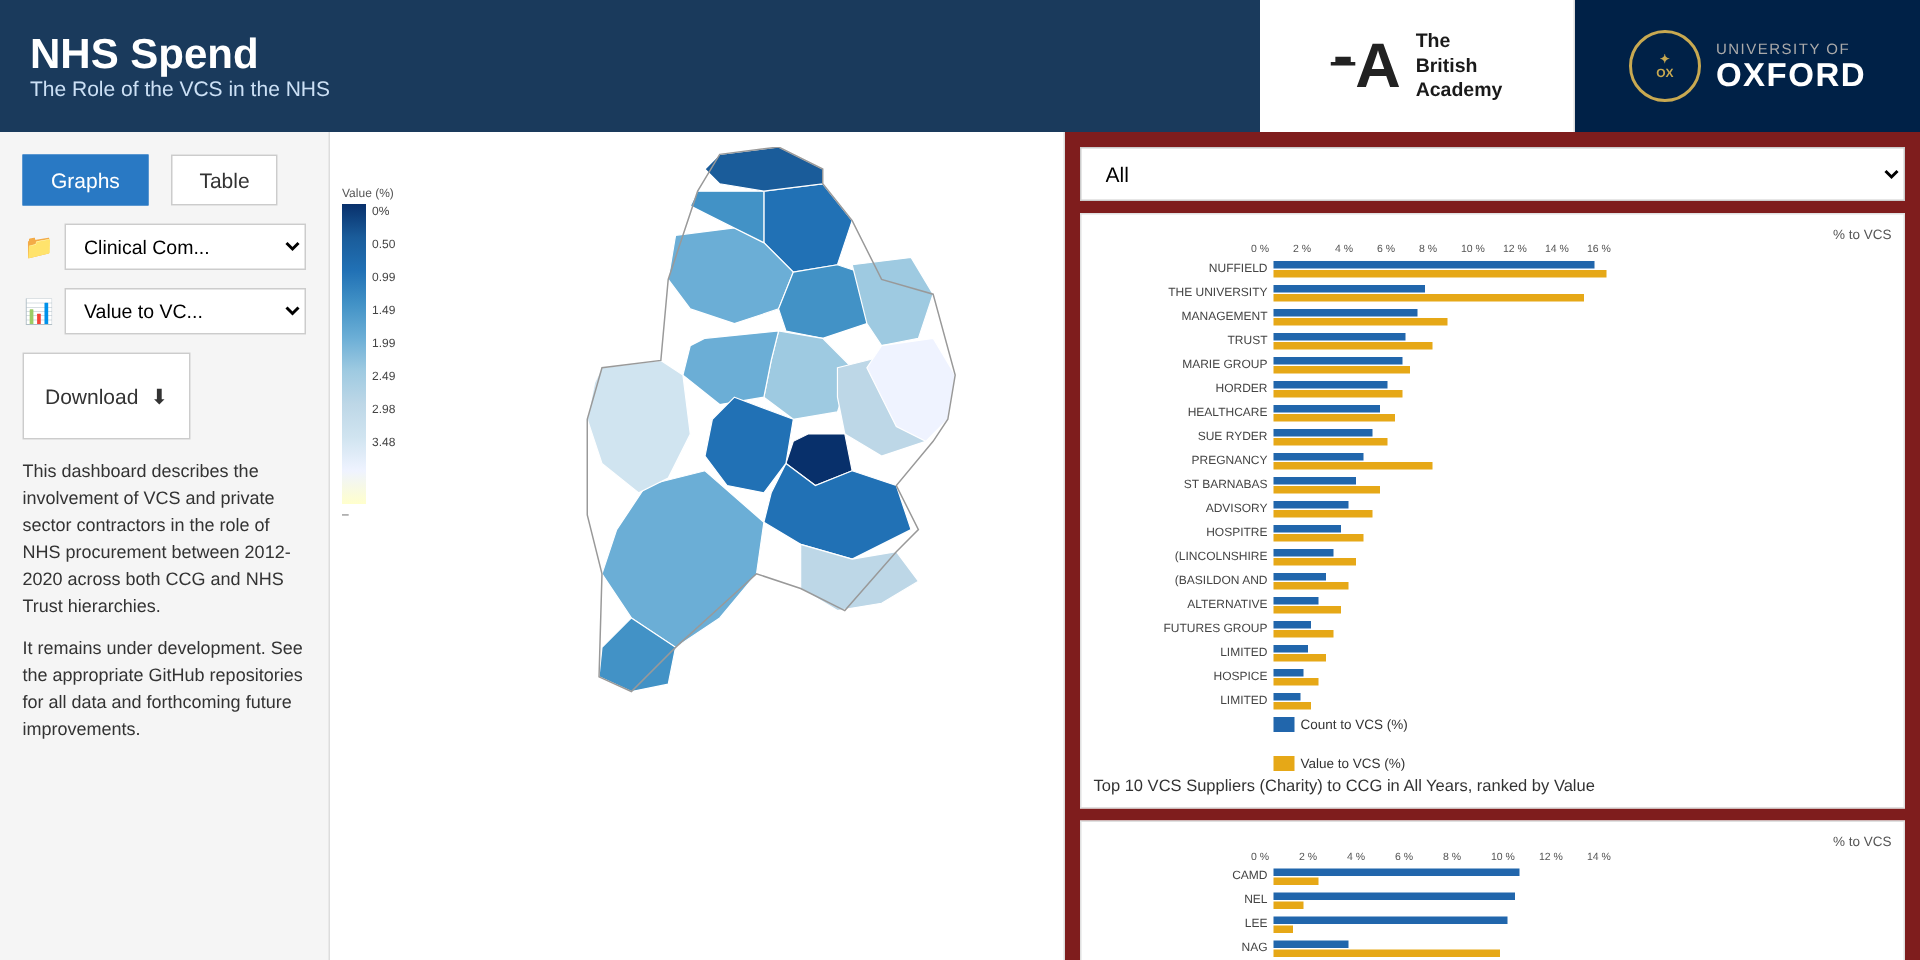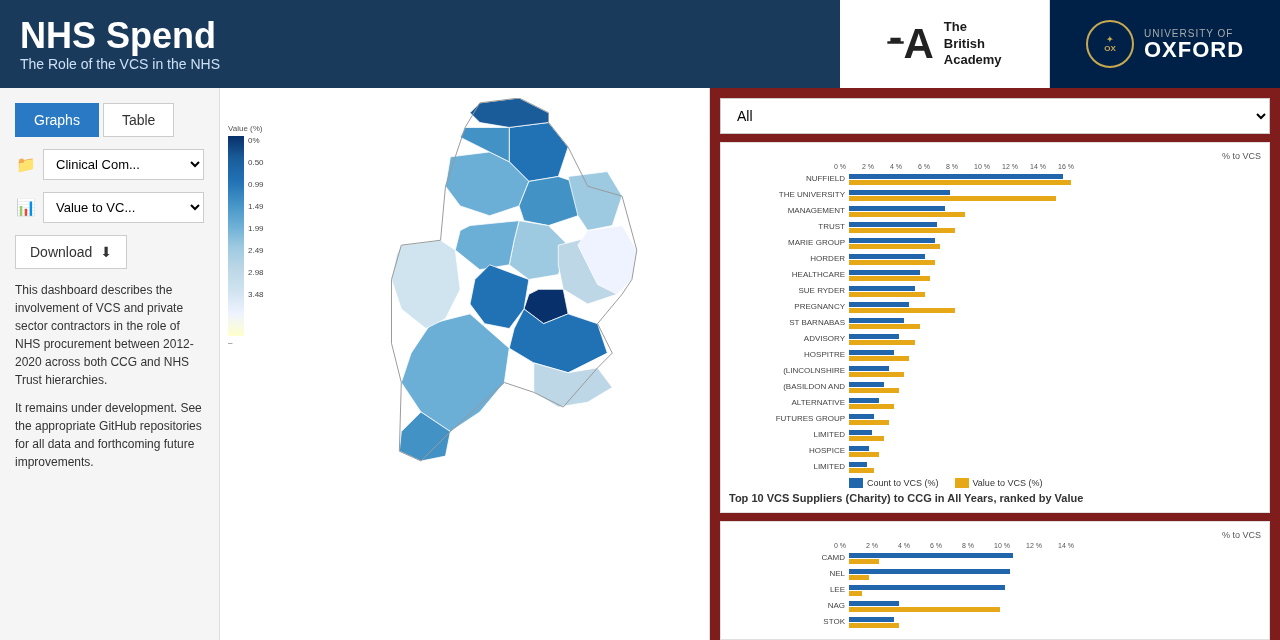--- a/index.html
+++ b/index.html
@@ -11,21 +11,21 @@
       height: 88px;
       display: flex;
       align-items: center;
       padding: 0 20px;
       position: relative;
     }
     .header-title {
       color: white;
     }
     .header-title h1 {
-      font-size: 36px;
+      font-size: 28px;
       font-weight: bold;
       line-height: 1.1;
     }
     .header-title p {
       font-size: 14px;
       color: #cce0f5;
     }
     .header-logos {
       position: absolute;
       right: 0;
@@ -112,21 +112,21 @@
       padding: 15px;
       display: flex;
       flex-direction: column;
       gap: 12px;
       border-right: 1px solid #ddd;
       overflow-y: auto;
     }
 
     .tab-row {
       display: flex;
-      gap: 4px;
+      gap: 15px;
     }
     .tab-btn {
       padding: 8px 18px;
       border: 1px solid #ccc;
       background: white;
       cursor: pointer;
       font-size: 14px;
       color: #333;
     }
     .tab-btn.active {
@@ -153,21 +153,21 @@
       background: white;
       font-size: 13px;
       appearance: auto;
       cursor: pointer;
     }
 
     .download-btn {
       display: flex;
       align-items: center;
       gap: 8px;
-      padding: 8px 14px;
+      padding: 20px 14px;
       background: white;
       border: 1px solid #ccc;
       cursor: pointer;
       font-size: 14px;
       color: #333;
       width: fit-content;
     }
 
     .description {
       font-size: 12px;
@@ -222,21 +222,21 @@
     .chart-section {
       background: white;
       border: 1px solid #e0e0e0;
       margin-bottom: 8px;
       padding: 8px;
     }
 
     .chart-title {
       font-size: 11px;
       color: #333;
-      font-weight: bold;
+      font-weight: normal;
       margin-top: 4px;
     }
 
     
     .bar-chart {
       width: 100%;
     }
     .bar-row {
       display: flex;
       align-items: center;
@@ -268,20 +268,21 @@
     .bar-orange {
       height: 5px;
       background: #e6a817;
     }
 
     .legend-row {
       display: flex;
       gap: 16px;
       margin-top: 4px;
       margin-left: 120px;
+      flex-direction: column;
     }
     .legend-item {
       display: flex;
       align-items: center;
       gap: 4px;
       font-size: 9px;
       color: #333;
     }
     .legend-swatch {
       width: 14px;

